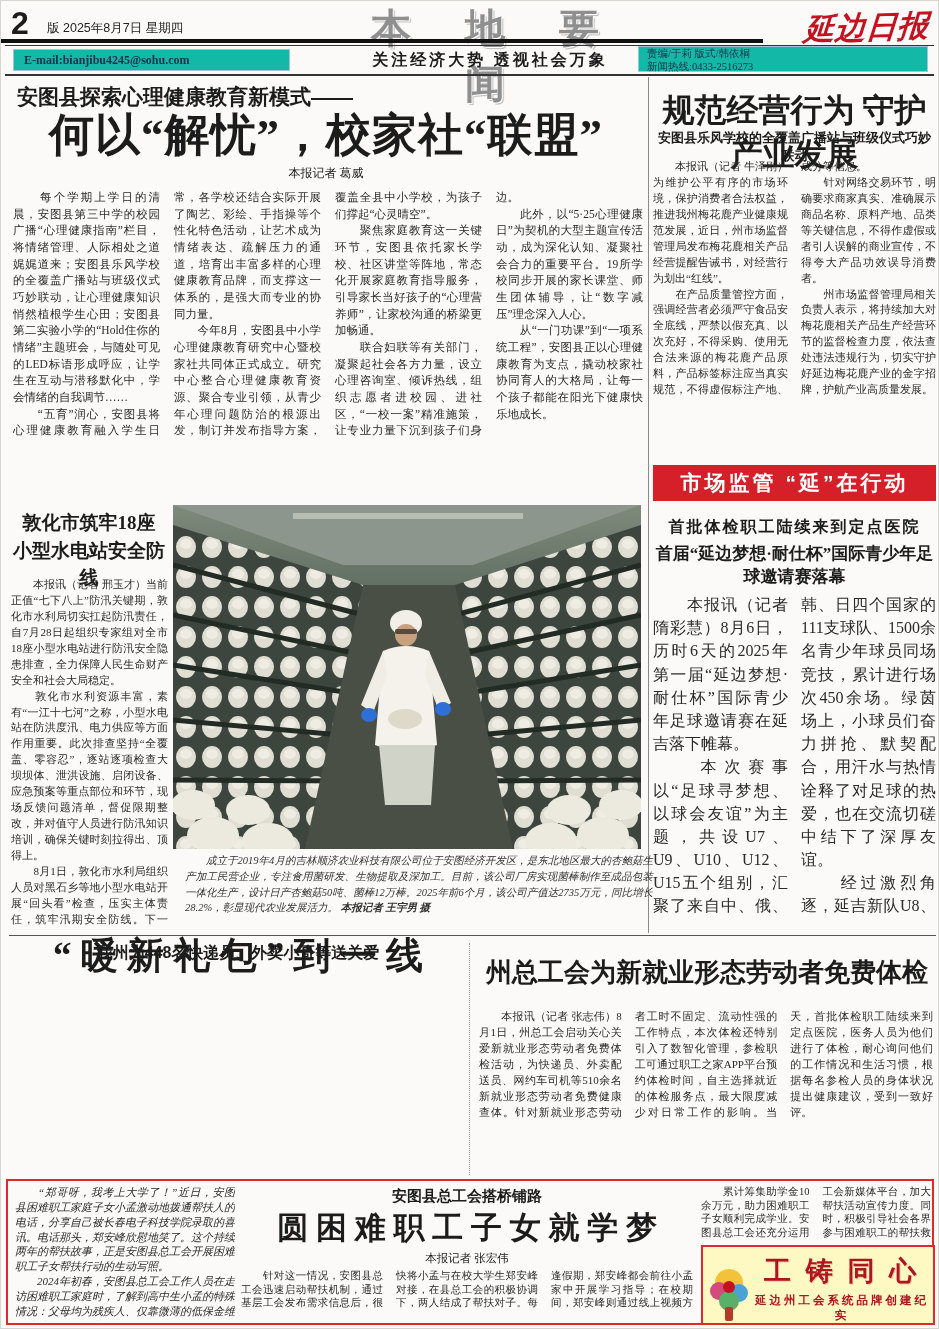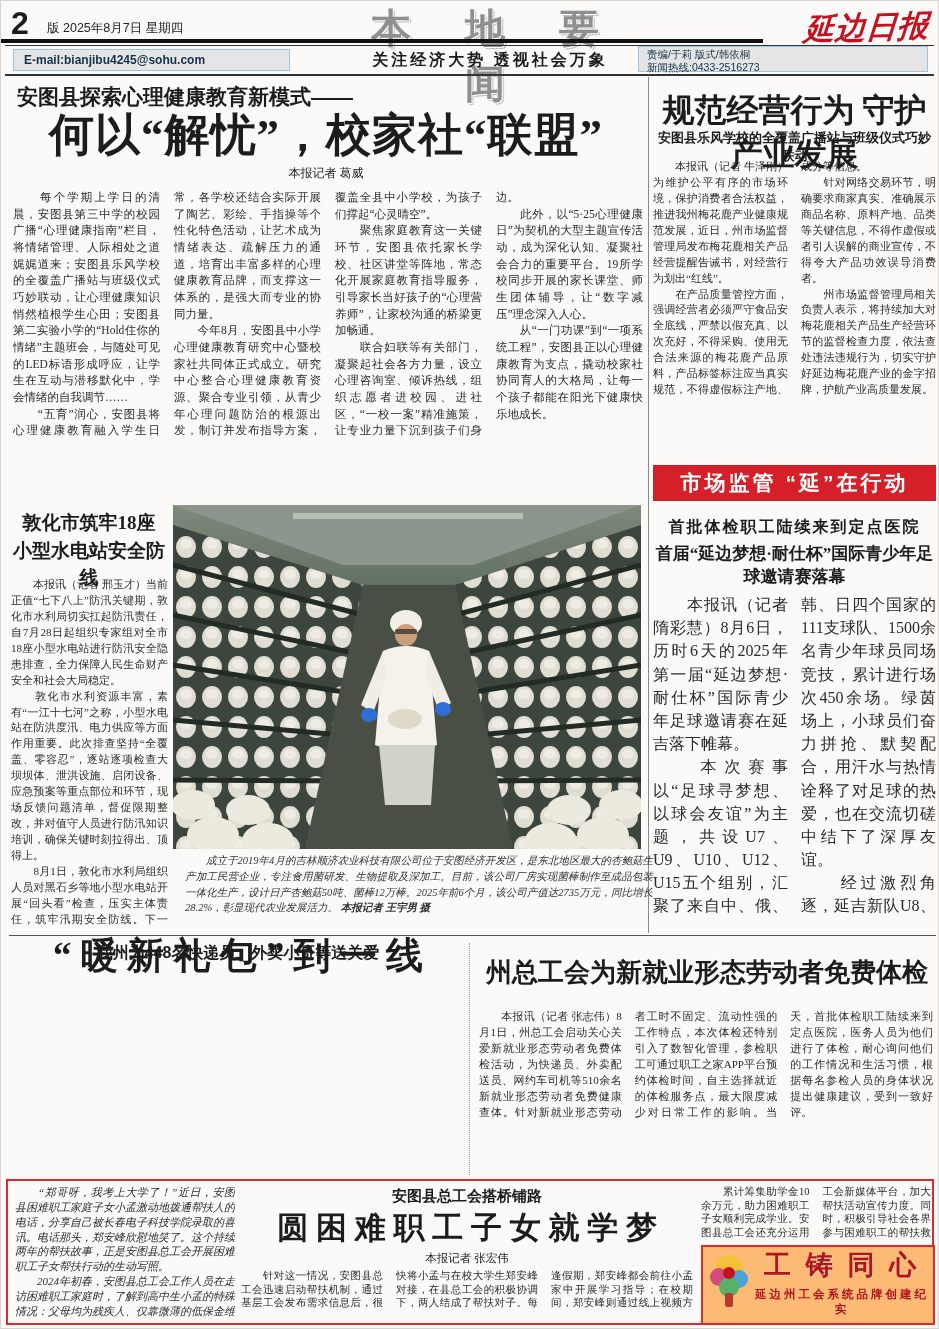--- a/index.html
+++ b/index.html
@@ -8,27 +8,27 @@
   .abs{position:absolute;}
   .sans{font-family:"Liberation Sans",sans-serif;}
   .jbody{font-size:11.5px;line-height:1.45;text-align:justify;white-space:pre-line;
          overflow:hidden;color:#2a2a2a;}
   .cols2{column-count:2;column-gap:13px;}
   .cols3{column-count:3;column-gap:13px;}
   .cols4{column-count:4;column-gap:14px;}
   .ctr{text-align:center;}
   .kicker{font-weight:bold;}
   h1,h2,h3{margin:0;font-weight:bold;}
-  .bluebox{background:#e5e5e5;border:1px solid #9fc4dd;}
+  .bluebox{background:#14b8a6;border:1px solid #9fc4dd;font-family:Liberation Serif, serif;}
   .vrule{width:1px;background:#8a8a8a;}
   .hrule{height:1px;background:#555;}
   .dotrule{width:0;border-left:1px dotted #999;}
   .redbanner{background:#d5202a;color:#fff;display:flex;align-items:center;justify-content:center;}
   .caption{font-style:italic;font-size:10.5px;line-height:1.5;text-align:justify;color:#333;}
-  .adbox{border:2px solid #e02a2a;background:#fdba74;display:flex;align-items:flex-start;}
+  .adbox{border:2px solid #e02a2a;background:#fef9c3;display:flex;align-items:flex-end;}
 </style>
 </head>
 <body>
 
 <div id="page">
 
   <div class="abs sans" style="left:10px;top:4px;font-size:32px;font-weight:bold;">2</div>
   <div class="abs sans" style="left:46px;top:19px;font-size:12.5px;color:#222;">版  2025年8月7日  星期四</div>
   <div class="abs" style="left:330px;top:0px;width:330px;text-align:center;font-size:40px;font-weight:bold;color:#8f8f8f;letter-spacing:22px;text-shadow:1px 1px 0 #fff,2px 2px 1px #bbb;">本 地 要 闻</div>
   <div class="abs" style="right:10px;top:6px;font-size:31px;font-weight:bold;color:#c41220;transform:skew(-6deg) rotate(-2deg);font-style:italic;">延边日报</div>

